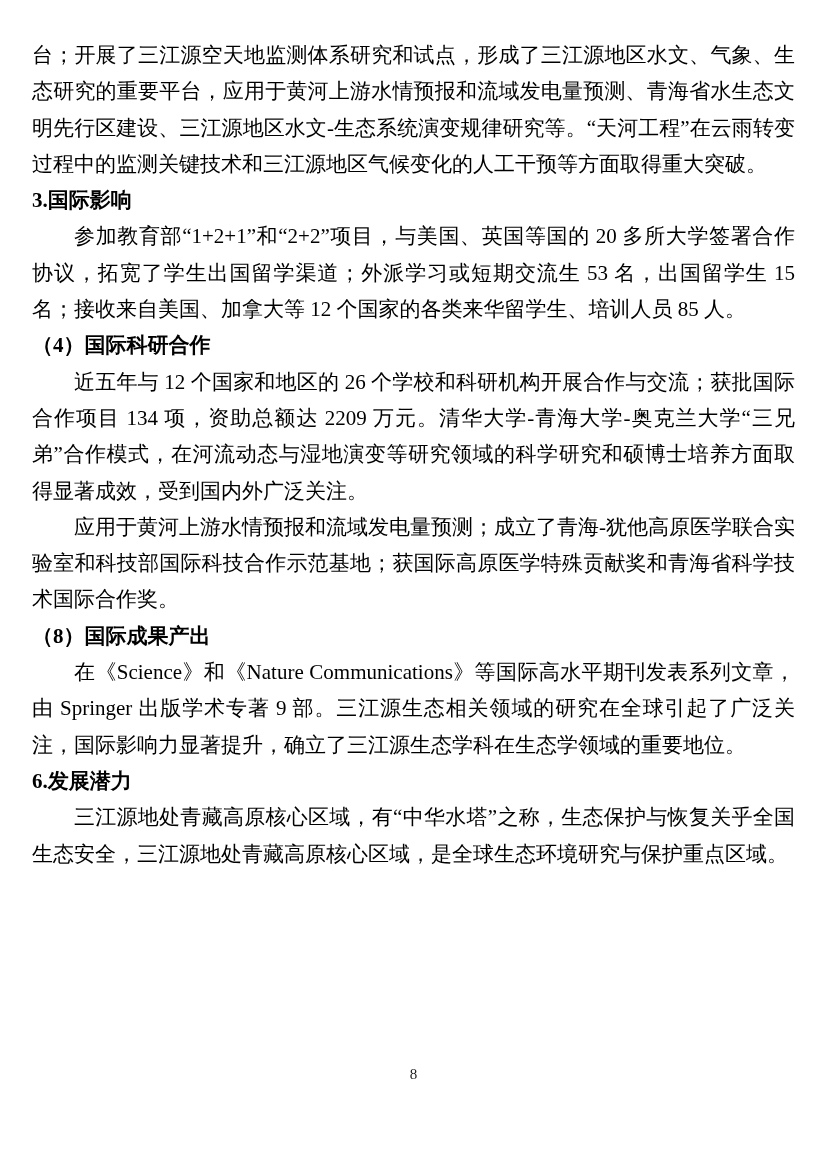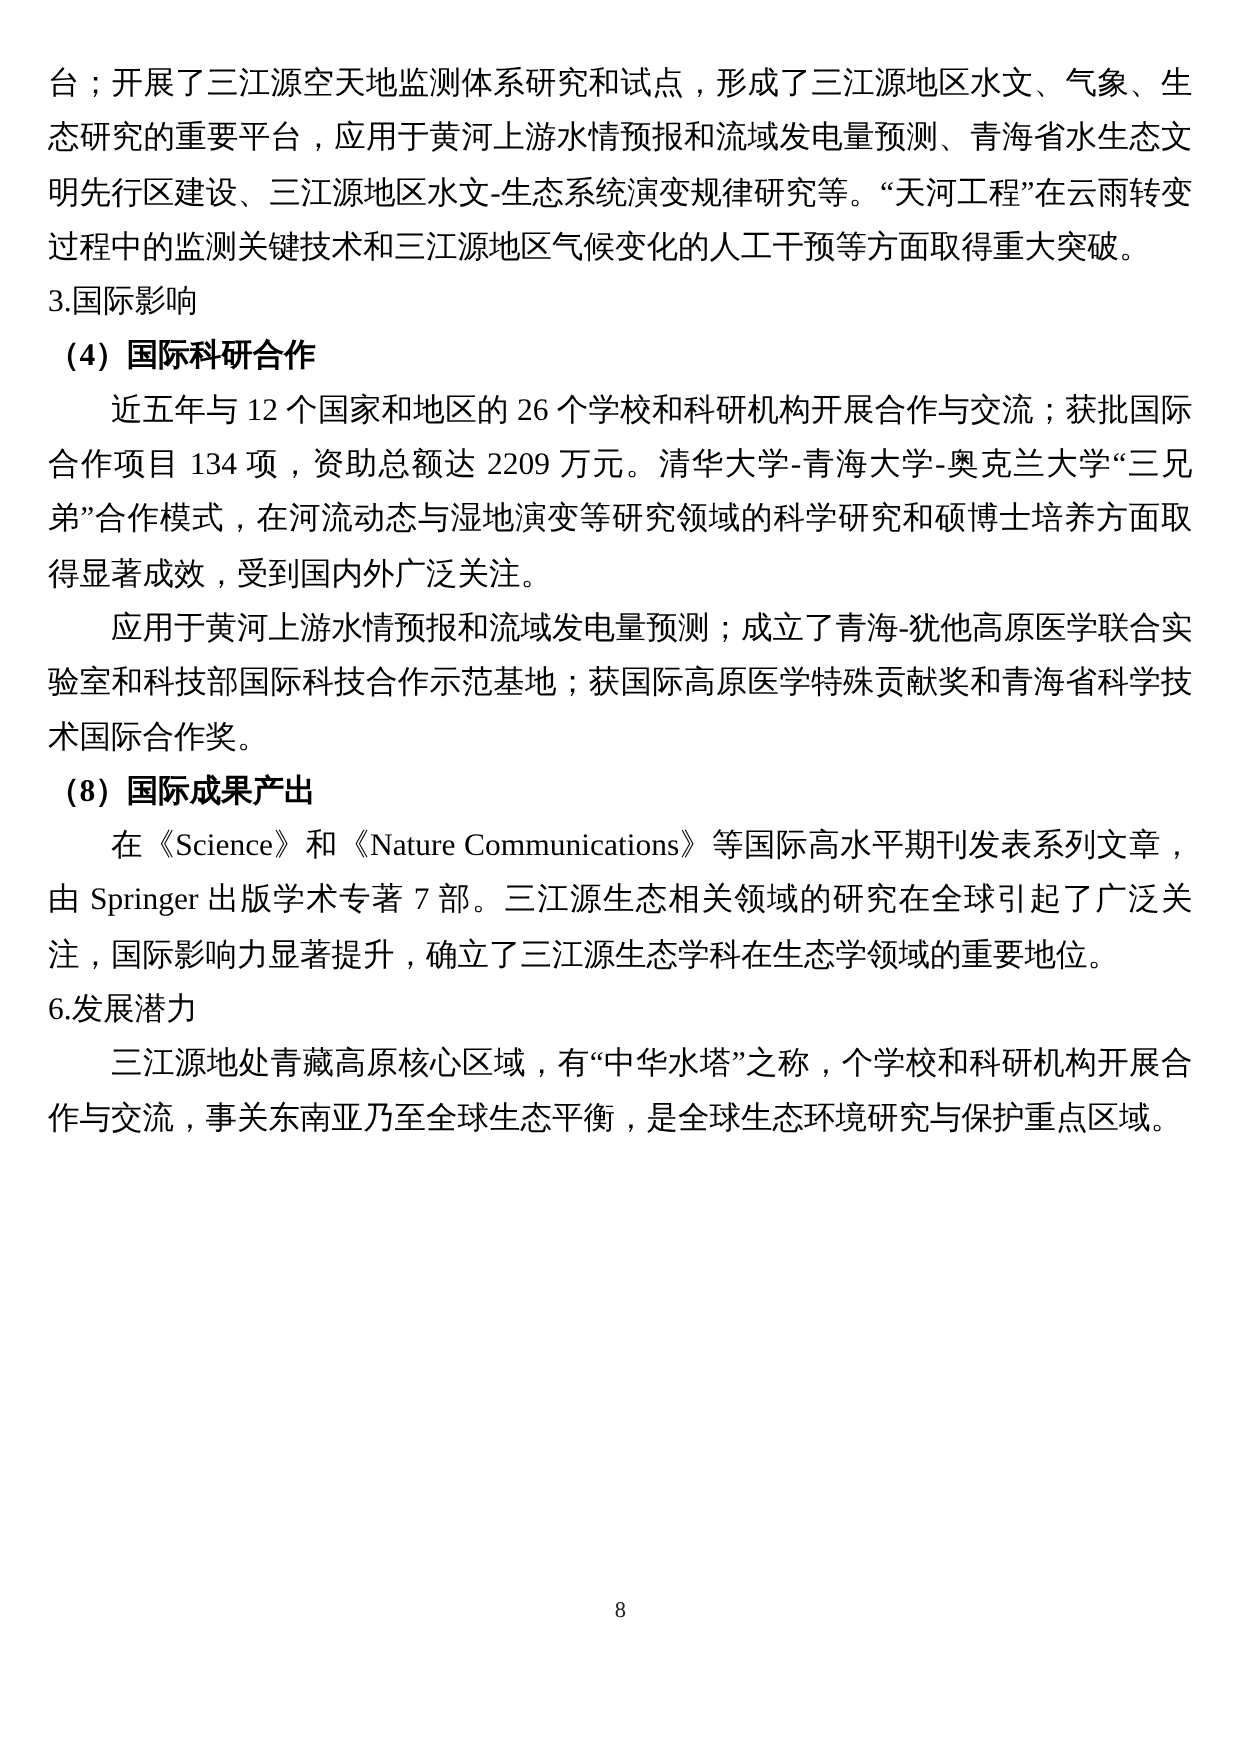--- a/index.html
+++ b/index.html
@@ -24,21 +24,21 @@
     margin: 0;
     padding: 0;
     font-size: 21px;
     line-height: 36.3px;
     text-align: justify;
   }
   p.indent {
     text-indent: 2em;
   }
   .h1 {
-    font-weight: normal;
+    font-weight: bold;
     text-align: left;
   }
   .h2 {
     font-weight: bold;
     text-align: left;
   }
   .page-number {
     position: absolute;
     top: 1064px;
     left: 0;
@@ -53,30 +53,31 @@
 <body>
 
 <div class="page">
 
   <p class="body">台；开展了三江源空天地监测体系研究和试点，形成了三江源地区水文、气象、生态研究的重要平台，应用于黄河上游水情预报和流域发电量预测、青海省水生态文明先行区建设、三江源地区水文-生态系统演变规律研究等。“天河工程”在云雨转变过程中的监测关键技术和三江源地区气候变化的人工干预等方面取得重大突破。</p>
 
   <h2 class="h1">3.国际影响</h2>
 
 
 
+  <p class="indent">参加教育部“1+2+1”和“2+2”项目，与美国、英国等国的 20 多所大学签署合作协议，拓宽了学生出国留学渠道；外派学习或短期交流生 53 名，出国留学生 15 名；接收来自美国、加拿大等 12 个国家的各类来华留学生、培训人员 85 人。</p>
 
   <h3 class="h2">（4）国际科研合作</h3>
 
   <p class="indent">近五年与 12 个国家和地区的 26 个学校和科研机构开展合作与交流；获批国际合作项目 134 项，资助总额达 2209 万元。清华大学-青海大学-奥克兰大学“三兄弟”合作模式，在河流动态与湿地演变等研究领域的科学研究和硕博士培养方面取得显著成效，受到国内外广泛关注。</p>
 
   <p class="indent">应用于黄河上游水情预报和流域发电量预测；成立了青海-犹他高原医学联合实验室和科技部国际科技合作示范基地；获国际高原医学特殊贡献奖和青海省科学技术国际合作奖。</p>
 
   <h3 class="h2">（8）国际成果产出</h3>
 
-  <p class="indent">在《Science》和《Nature Communications》等国际高水平期刊发表系列文章，由 Springer 出版学术专著 7 部。三江源生态相关领域的研究在全球引起了广泛关注，国际影响力显著提升，确立了三江源生态学科在生态学领域的重要地位。</p>
+  <p class="indent">在《Science》和《Nature Communications》等国际高水平期刊发表系列文章，由 Springer 出版学术专著 9 部。三江源生态相关领域的研究在全球引起了广泛关注，国际影响力显著提升，确立了三江源生态学科在生态学领域的重要地位。</p>
 
   <h2 class="h1">6.发展潜力</h2>
 
-  <p class="indent">三江源地处青藏高原核心区域，有“中华水塔”之称，个学校和科研机构开展合作与交流，事关东南亚乃至全球生态平衡，是全球生态环境研究与保护重点区域。</p>
+  <p class="indent">三江源地处青藏高原核心区域，有“中华水塔”之称，生态保护与恢复关乎全国生态安全，三江源地处青藏高原核心区域，是全球生态环境研究与保护重点区域。</p>
 
   <div class="page-number">8</div>
 
 </div>
 
 </body></html>

